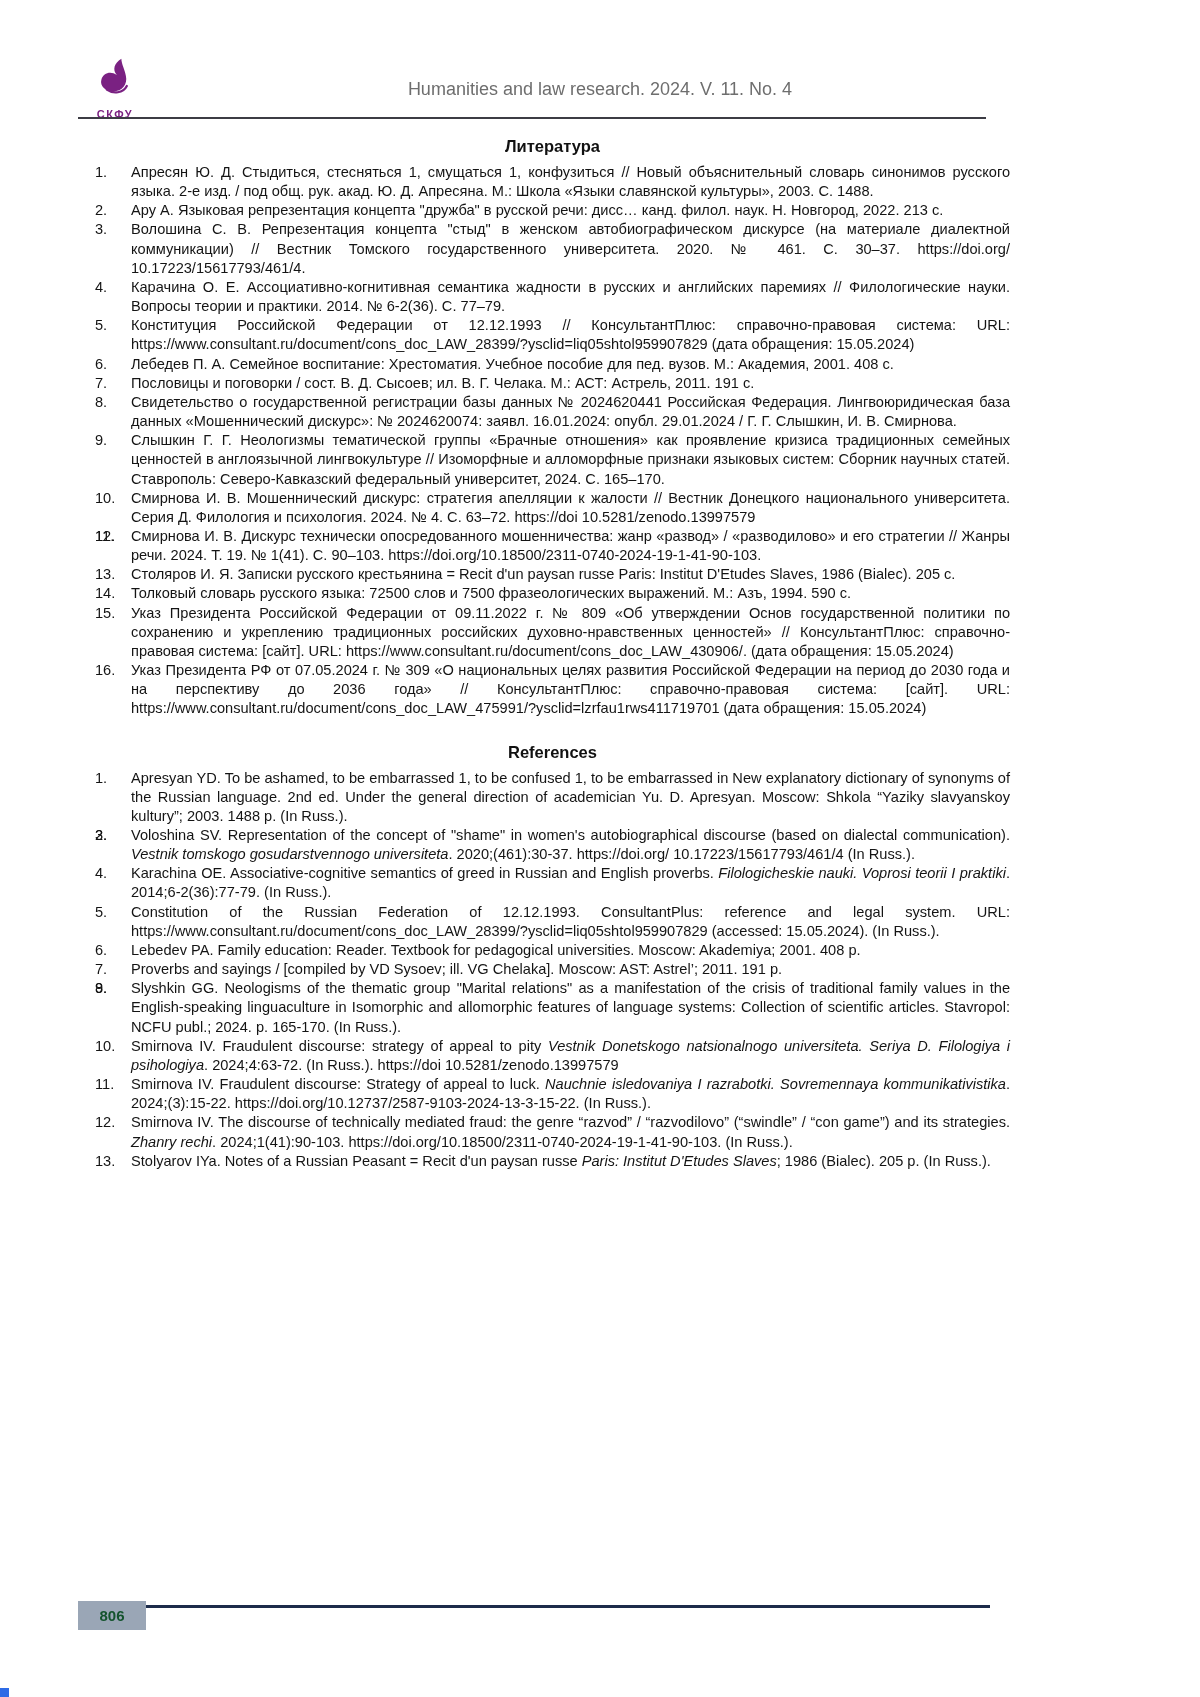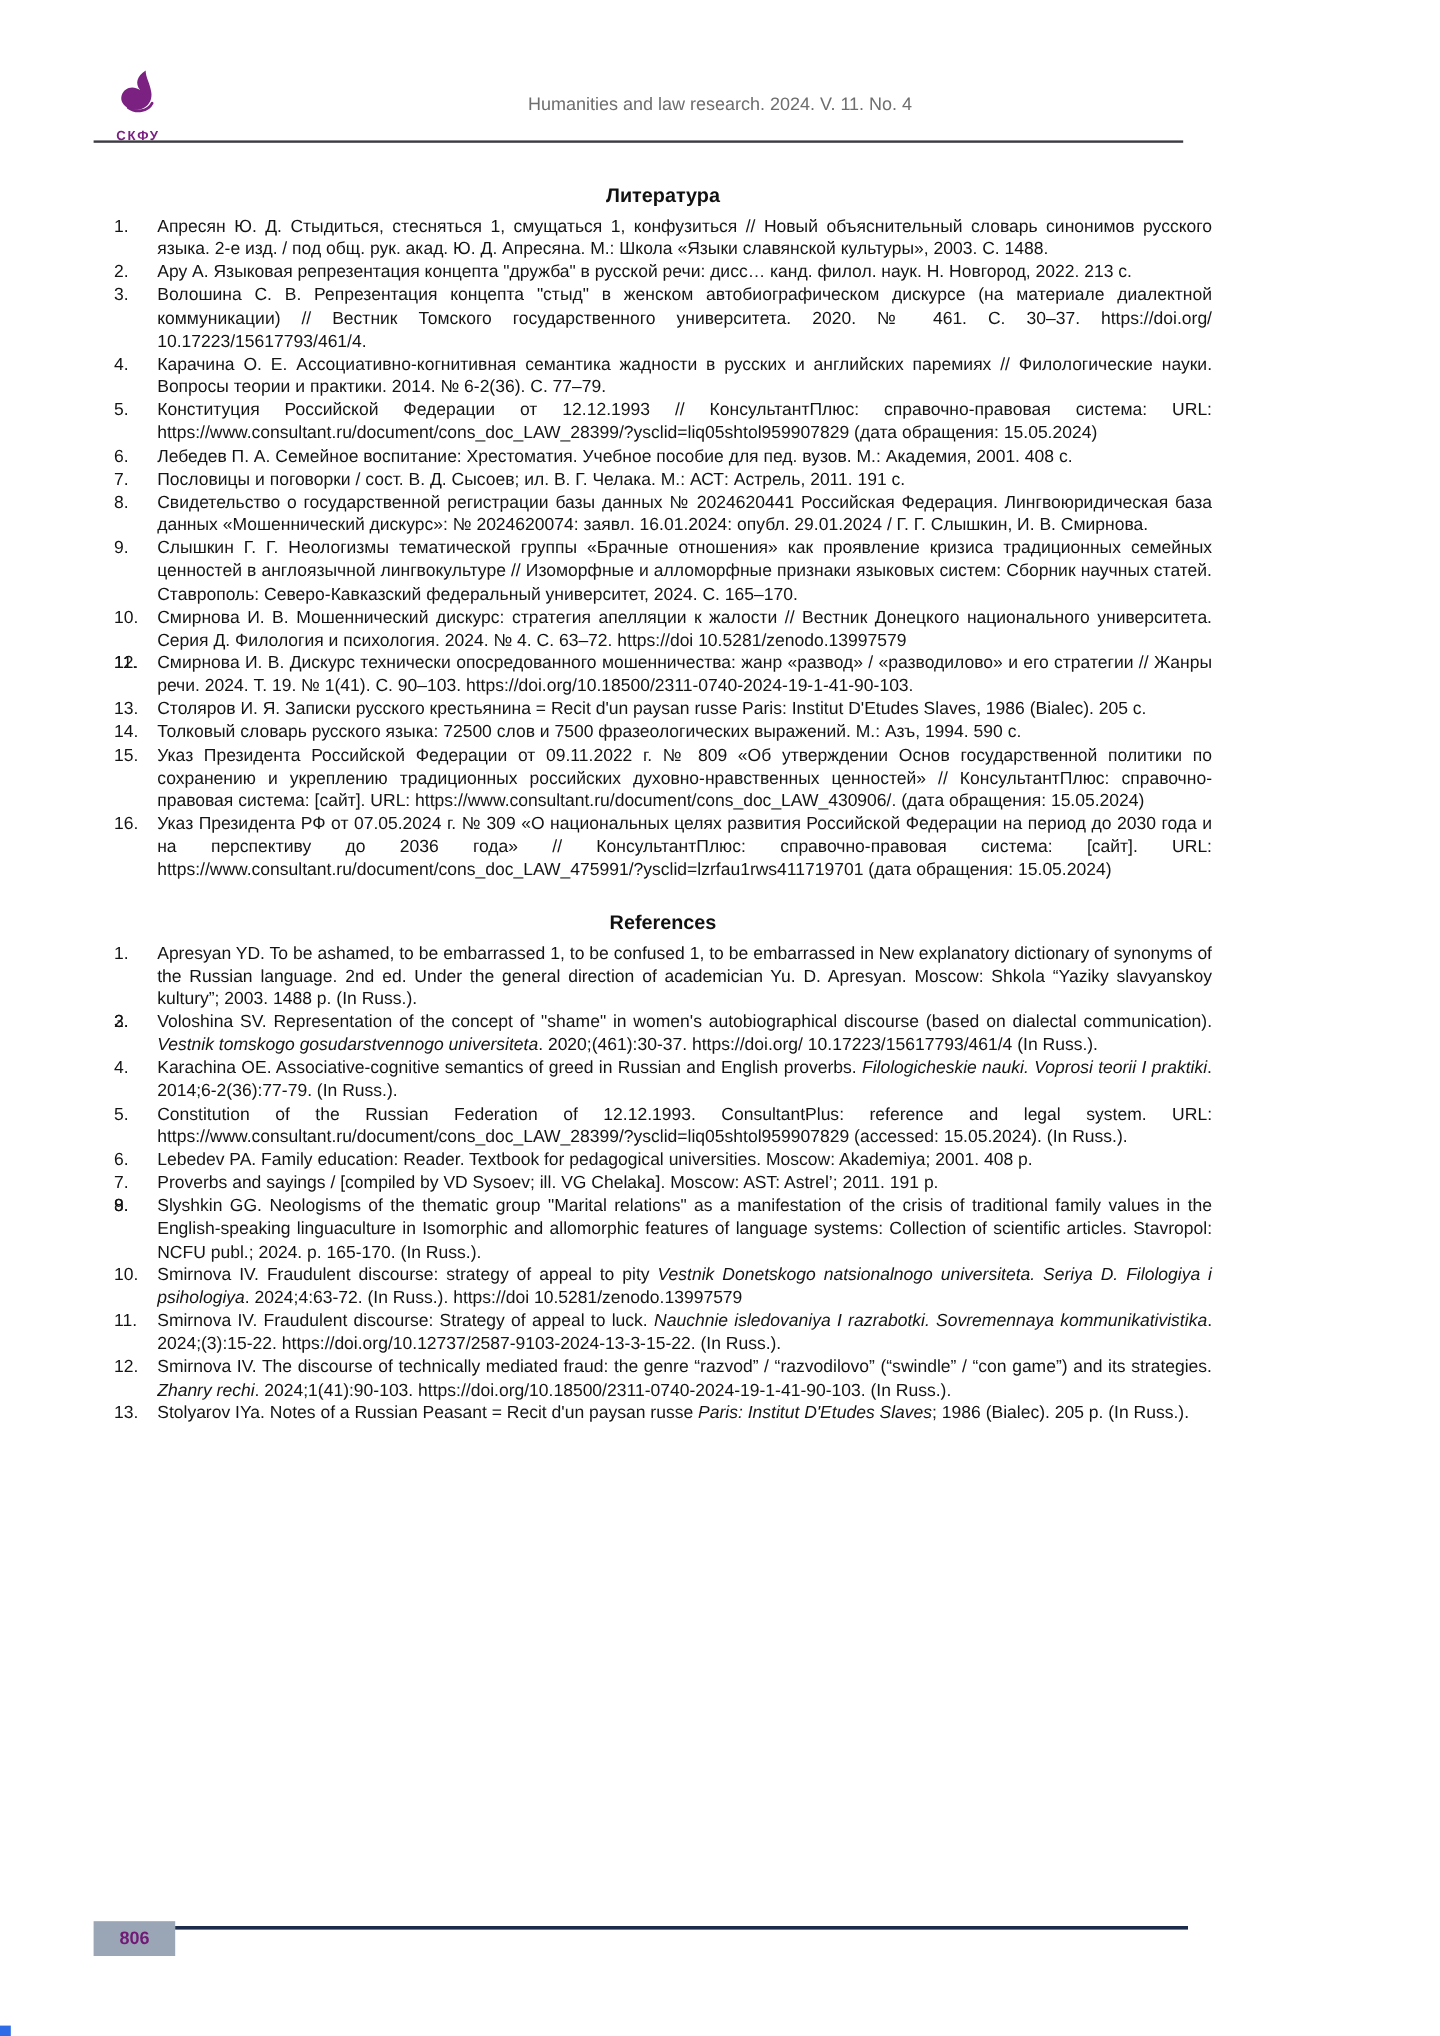--- a/index.html
+++ b/index.html
@@ -9,33 +9,33 @@
     background: #ffffff;
     color: #141414;
     font-family: "Liberation Sans", sans-serif;
     position: relative;
     overflow: hidden;
   }
   .header { position: relative; height: 124px; }
   .logo-block { position: absolute; left: 84px; top: 56px; width: 62px; text-align: center; }
   .logo-mark { width: 40px; height: 40px; display: block; margin: 0 auto; }
   .logo-text { font-size: 11px; font-weight: bold; color: #7a2182; letter-spacing: 1.5px; margin-top: 12px; }
-  .journal-title { position: absolute; left: 0; right: 0; top: 79px; text-align: center; font-size: 15px; color: #6e6e6e; }
+  .journal-title { position: absolute; left: 0; right: 0; top: 79px; text-align: center; font-size: 18px; color: #6e6e6e; }
   .header-rule { position: absolute; left: 78px; top: 117px; width: 908px; height: 2px; background: #3c3c44; }
   .content { padding: 0 190px 0 95px; }
-  .section-title { font-weight: bold; font-size: 16.5px; text-align: center; margin: 30px 0 7px 0; color: #111; }
+  .section-title { font-weight: bold; font-size: 16.5px; text-align: center; margin: 13px 0 7px 0; color: #111; }
   .section-title.second { margin-top: 24px; }
   .ref-list { font-size: 14.6px; line-height: 19.15px; text-align: justify; color: #141414; }
   .ref-item { position: relative; padding-left: 36px; }
   .ref-num { position: absolute; left: 0; top: 0; }
   .ref-item i { font-style: italic; }
   .footer-box {
     position: absolute; left: 78px; top: 1601px; width: 68px; height: 29px;
     background: #9aa6b6; display: flex; align-items: center; justify-content: center;
-    font-weight: bold; font-size: 15px; color: #701a75;
+    font-weight: bold; font-size: 15px; color: #14532d;
   }
   .footer-rule { position: absolute; left: 146px; top: 1605px; width: 844px; height: 3px; background: #1c2b4a; }
   .corner-mark { position: absolute; left: 0px; top: 1688px; width: 9px; height: 9px; background: #2e6be6; }
 </style>
 </head>
 <body>
 
 <div class="header">
   <div class="logo-block">
     <svg class="logo-mark" viewBox="0 0 44 40" aria-hidden="true">

